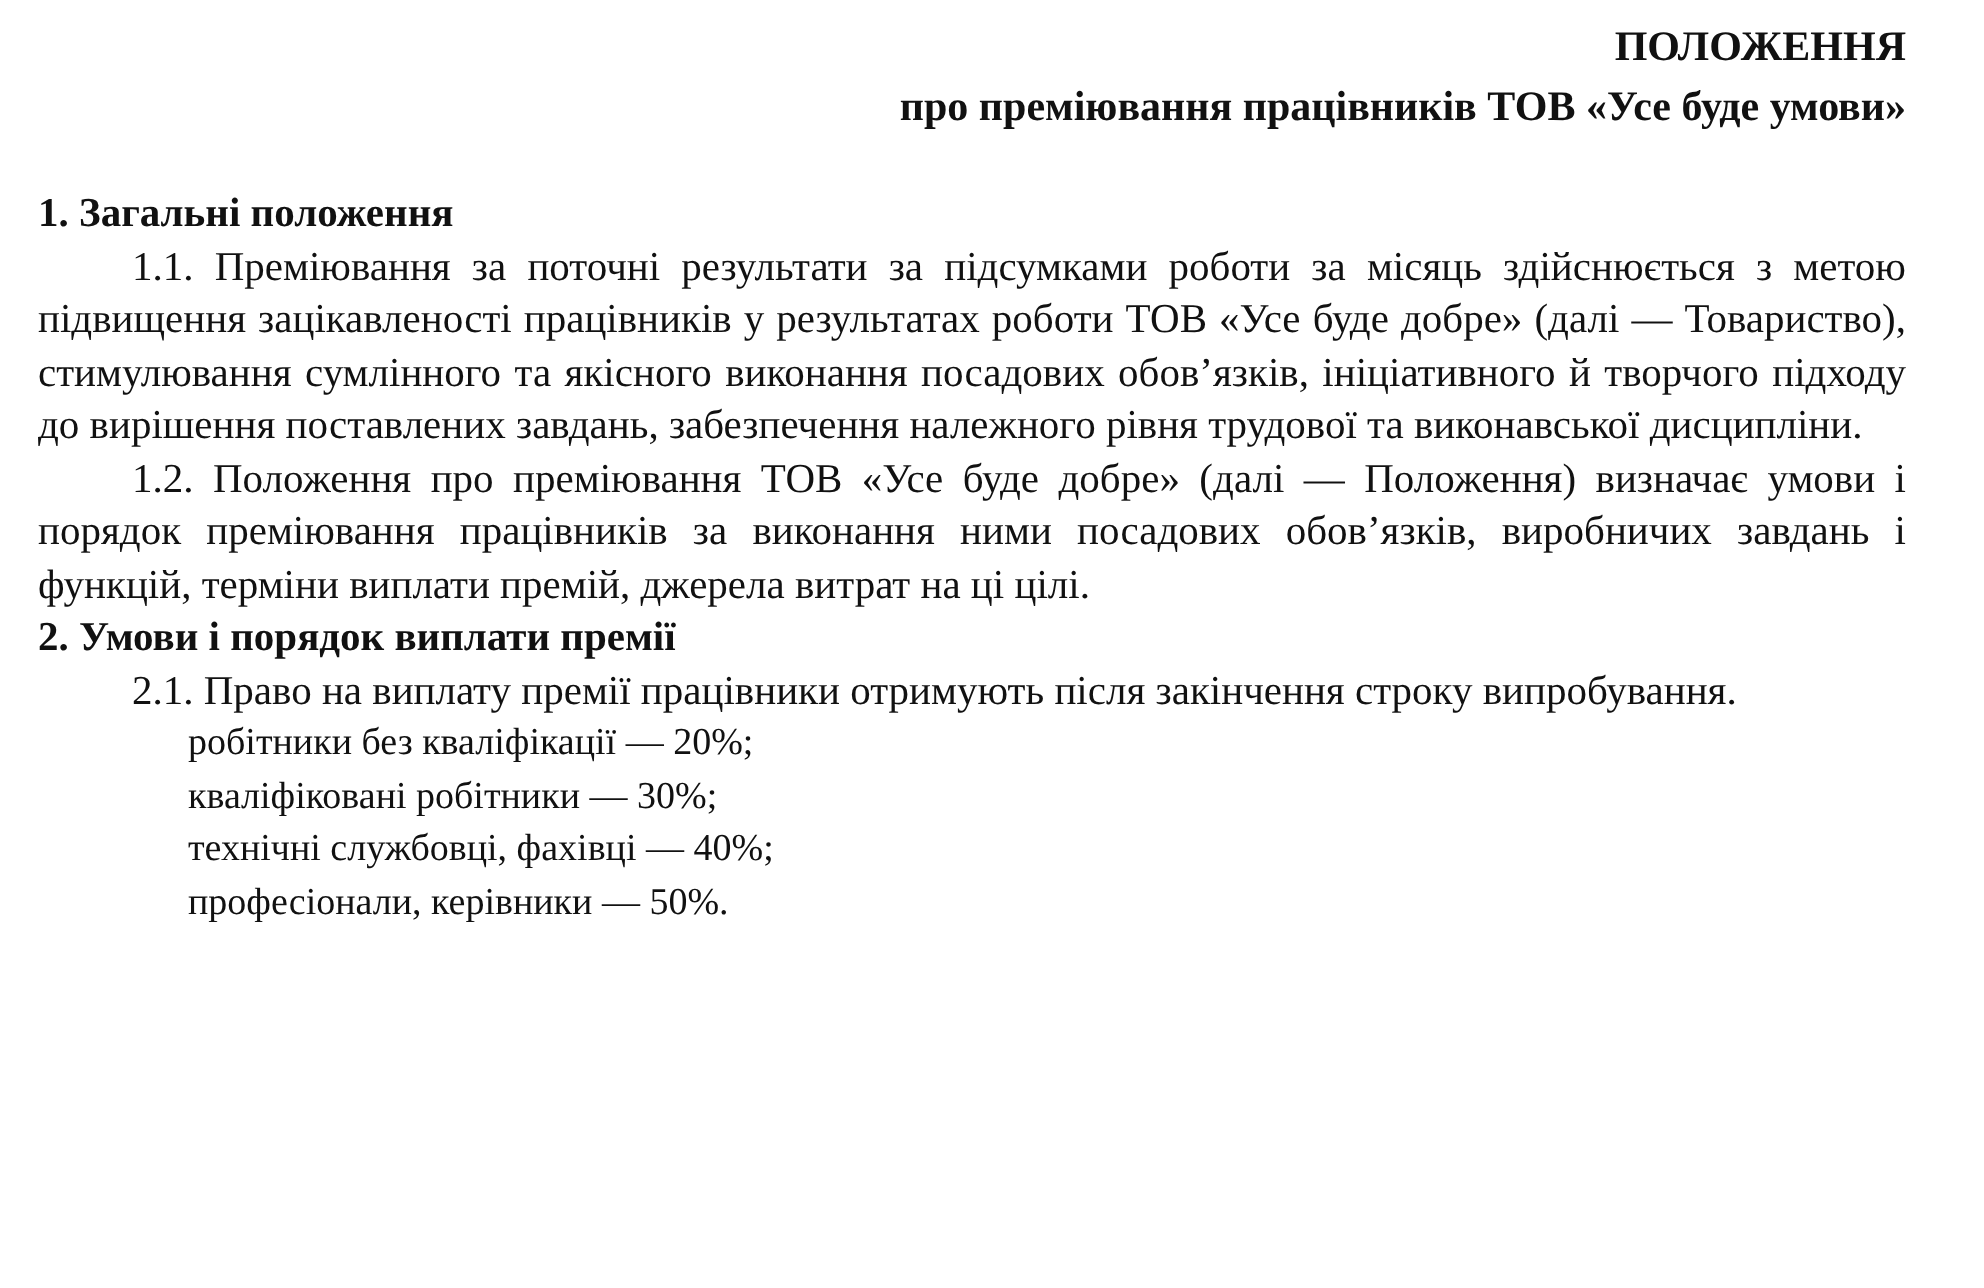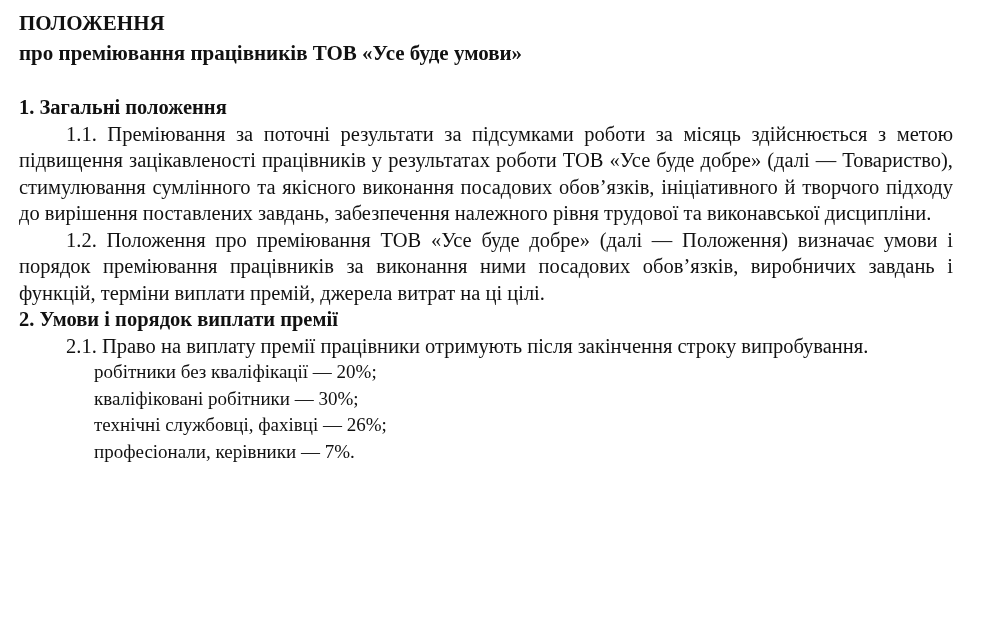--- a/index.html
+++ b/index.html
@@ -15,21 +15,21 @@
       font-family: "Liberation Serif", "DejaVu Serif", serif;
       color: #111111;
     }
     .page {
       position: absolute;
       left: 19px;
       top: 0;
       width: 934px;
     }
     .title-block {
-      text-align: left;
+      text-align: right;
       font-weight: bold;
       font-size: 21px;
       line-height: 30px;
       padding-top: 8px;
       margin-left: 0;
     }
     .title-block div { white-space: nowrap; }
     .title-main { font-size: 21px; }
     .section-heading {
       font-weight: bold;
@@ -70,16 +70,16 @@
   <div class="section-heading first-heading">1. Загальні положення</div>
   <p class="para">1.1. Преміювання за поточні результати за підсумками роботи за місяць здійснюється з метою підвищення зацікавленості працівників у результатах роботи ТОВ «Усе буде добре» (далі — Товариство), стимулювання сумлінного та якісного виконання посадових обов’язків, ініціативного й творчого підходу до вирішення поставлених завдань, забезпечення належного рівня трудової та виконавської дисципліни.</p>
   <p class="para">1.2. Положення про преміювання ТОВ «Усе буде добре» (далі — Положення) визначає умови і порядок преміювання працівників за виконання ними посадових обов’язків, виробничих завдань і функцій, терміни виплати премій, джерела витрат на ці цілі.</p>
 
   <div class="section-heading">2. Умови і порядок виплати премії</div>
   <p class="para">2.1. Право на виплату премії працівники отримують після закінчення строку випробування.</p>
 
   <ul class="list">
     <li>робітники без кваліфікації — 20%;</li>
     <li>кваліфіковані робітники — 30%;</li>
-    <li>технічні службовці, фахівці — 26%;</li>
-    <li>професіонали, керівники — 7%.</li>
+    <li>технічні службовці, фахівці — 40%;</li>
+    <li>професіонали, керівники — 50%.</li>
   </ul>
 </div>
 
 </body></html>

